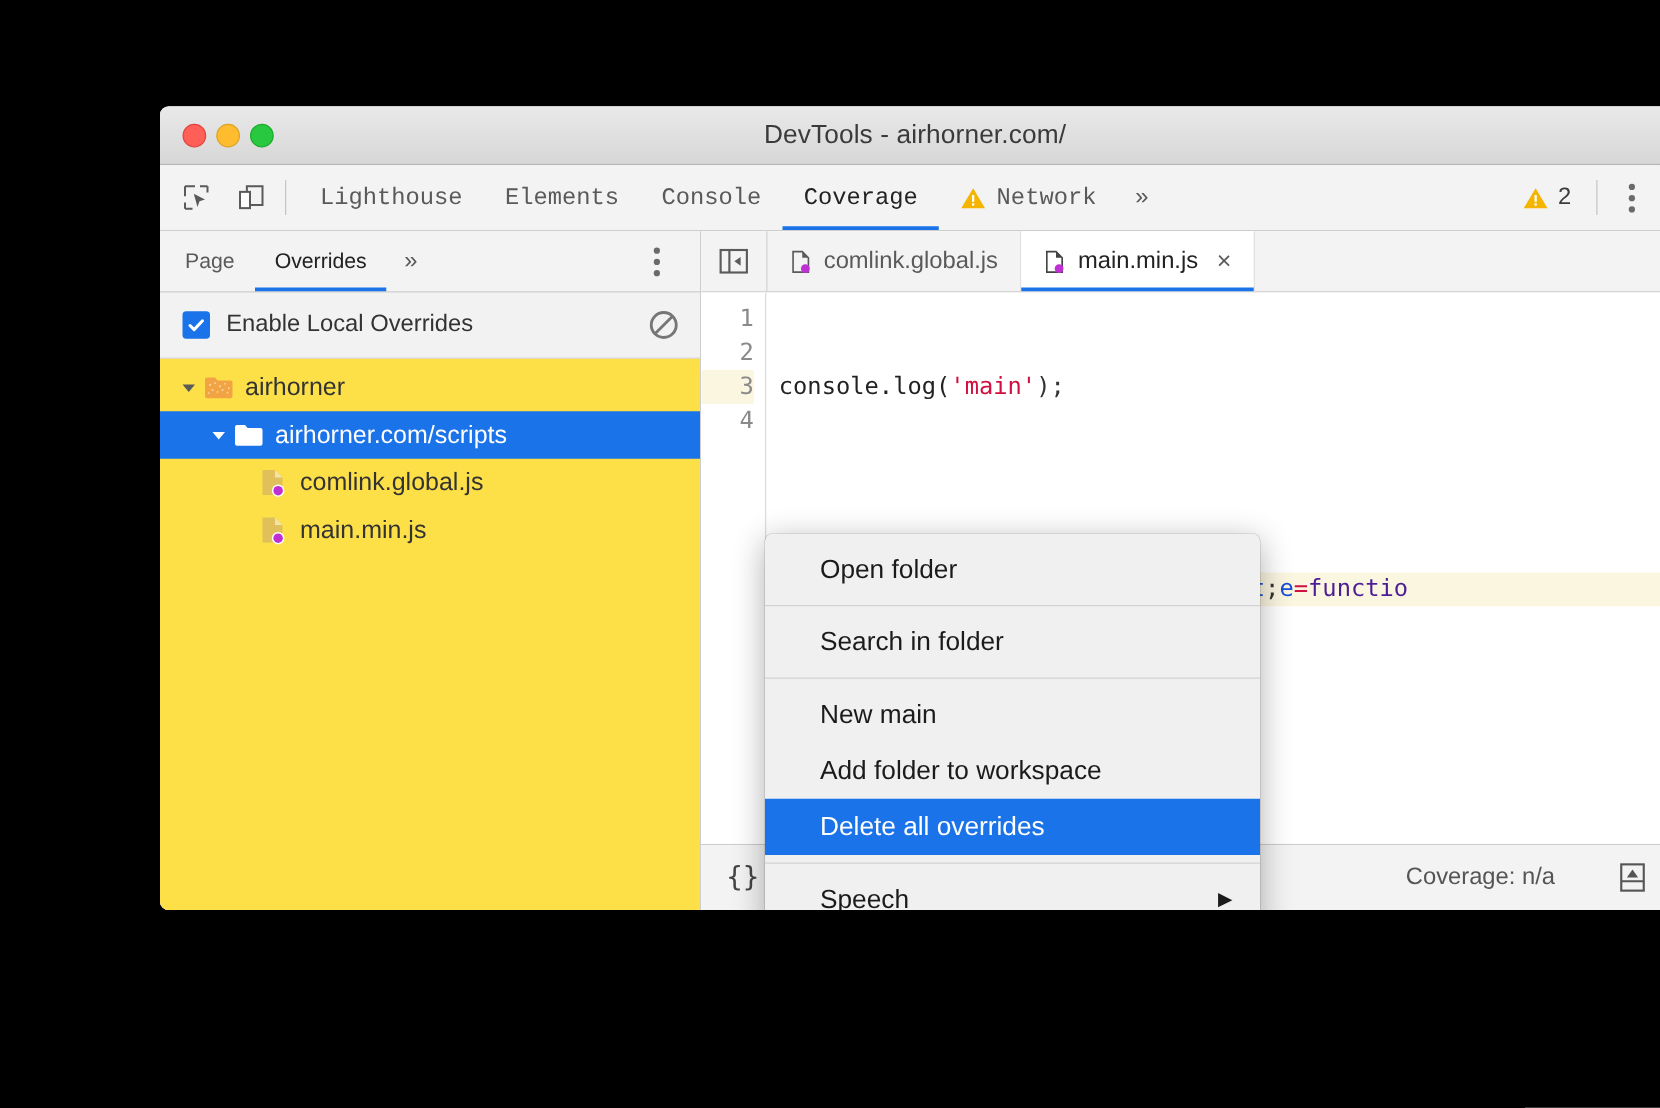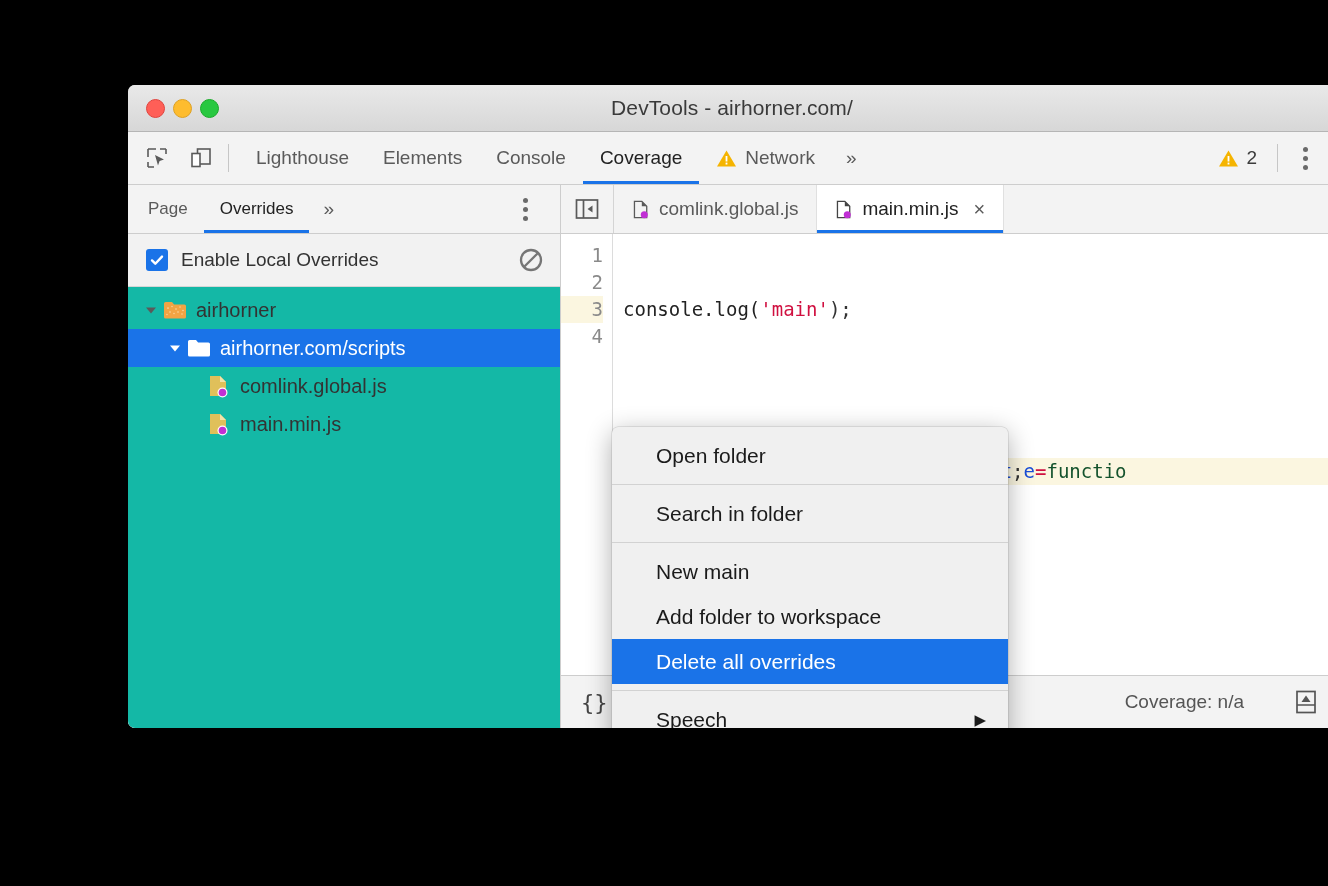--- a/index.html
+++ b/index.html
@@ -94,20 +94,21 @@
   .mtab {
     display: flex;
     align-items: center;
     gap: 8px;
     padding: 0 17px;
     font-size: 19px;
     color: #5a5a5a;
     position: relative;
     cursor: default;
     white-space: nowrap;
+    font-family: Liberation Mono, monospace;
   }
   .mtab.active {
     color: #222;
   }
   .mtab.active::after {
     content: "";
     position: absolute;
     left: 0; right: 0; bottom: 0;
     height: 3px;
     background: #1a73e8;
@@ -231,21 +232,21 @@
     width: 30px; height: 30px;
     display: flex; align-items: center; justify-content: center;
     cursor: default;
   }
 
   
   #tree {
     flex: 1 1 auto;
     overflow: hidden;
     padding-top: 4px;
-    background: #14b8a6;
+    background: #fde047;
   }
   .tnode {
     height: 38px;
     display: flex;
     align-items: center;
     font-size: 20px;
     color: #333;
     cursor: default;
     white-space: nowrap;
   }
@@ -350,21 +351,21 @@
     flex: 1 1 auto;
     padding: 8px 0 0 10px;
     overflow: hidden;
     white-space: pre;
     min-width: 0;
   }
   .cline { height: 27px; }
   .cline.hl { background: #fbf6e0; }
   .tok-def   { color: #222222; }
   .tok-str   { color: #d01040; }
-  .tok-kw    { color: #14532d; }
+  .tok-kw    { color: #4c1d95; }
   .tok-var   { color: #1a4ed8; }
   .tok-punct { color: #333333; }
 
   
   #status-bar {
     height: 52px;
     flex: 0 0 52px;
     display: flex;
     align-items: center;
     background: #f3f3f3;

